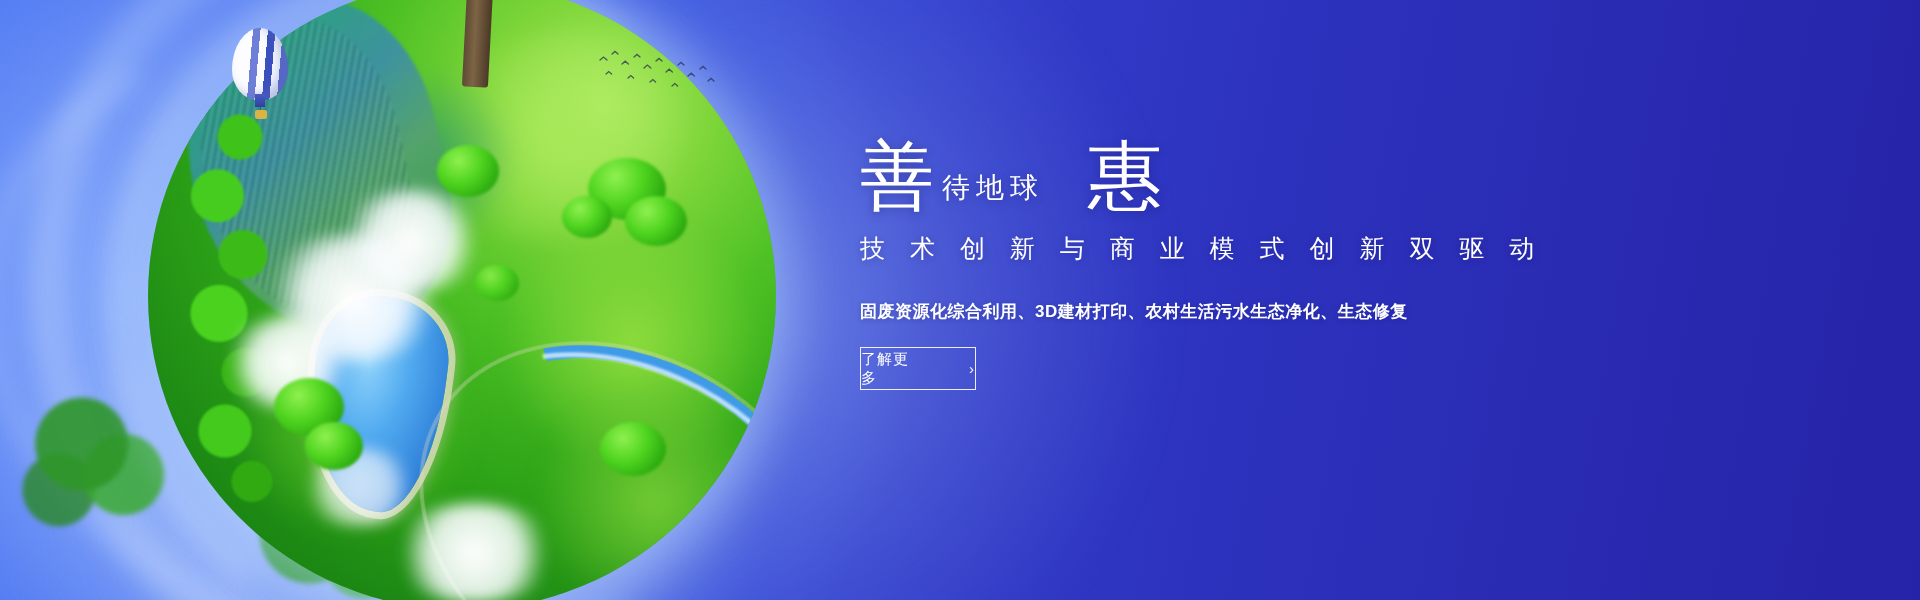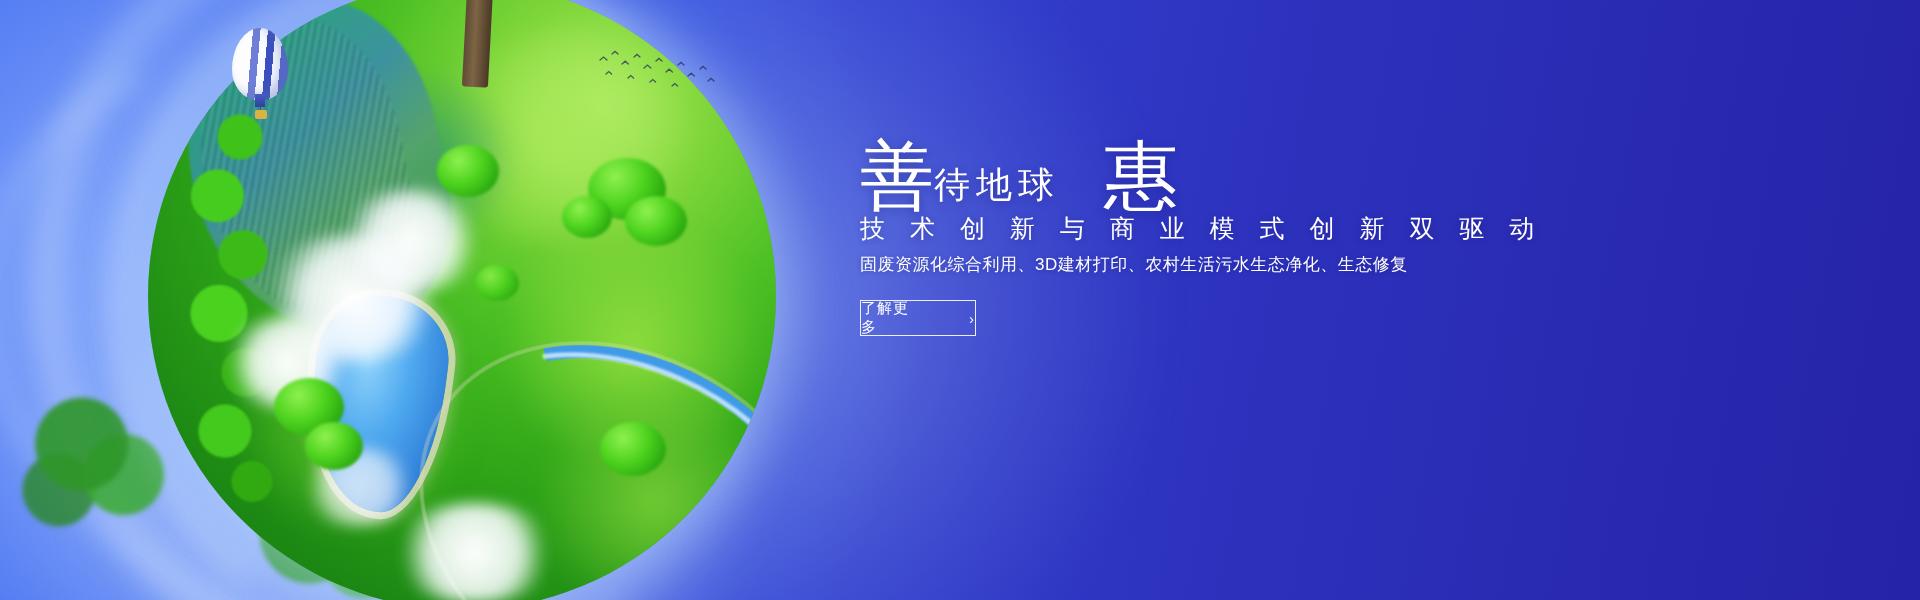--- a/index.html
+++ b/index.html
@@ -223,44 +223,46 @@
     color:#ffffff;
     text-shadow:0 2px 10px rgba(18,20,90,0.35);
     white-space:nowrap;
   }
   .t-big {
     font-family:"DejaVu Serif","Liberation Serif",serif;
     font-size:74px; line-height:1; font-weight:400;
   }
   .t-small {
     font-family:"DejaVu Serif","Liberation Serif",serif;
-    font-size:36px; line-height:1; font-weight:400;
-    letter-spacing:6px; position:relative; top:-4px;
+    font-size:28px; line-height:1; font-weight:400;
+    letter-spacing:6px; margin-left:8px; position:relative; top:-4px;
   }
   .t-gap { display:inline-block; width:44px; }
 
   .subtitle {
+    margin-top:20px;
     color:#ffffff;
     font-size:25px;
     letter-spacing:9px;
     white-space:nowrap;
     text-shadow:0 1px 7px rgba(18,20,90,0.3);
   }
   .desc {
-    margin-top:8px;
+    margin-top:35px;
     color:#ffffff;
     font-size:17px;
     letter-spacing:0.5px;
     white-space:nowrap;
     text-shadow:0 1px 5px rgba(18,20,90,0.3);
+    font-weight:bold;
   }
   #cta {
     margin-top:24px;
     display:inline-flex; align-items:center; justify-content:center;
-    width:116px; height:36px;
+    width:116px; height:43px;
     border:1px solid rgba(255,255,255,0.9);
     color:#ffffff;
     font-size:15px;
     letter-spacing:1px;
     background:transparent;
     cursor:pointer;
     gap:44px;
   }
   #cta .chev { margin-left:9px; font-size:15px; opacity:0.95; }
 </style>

